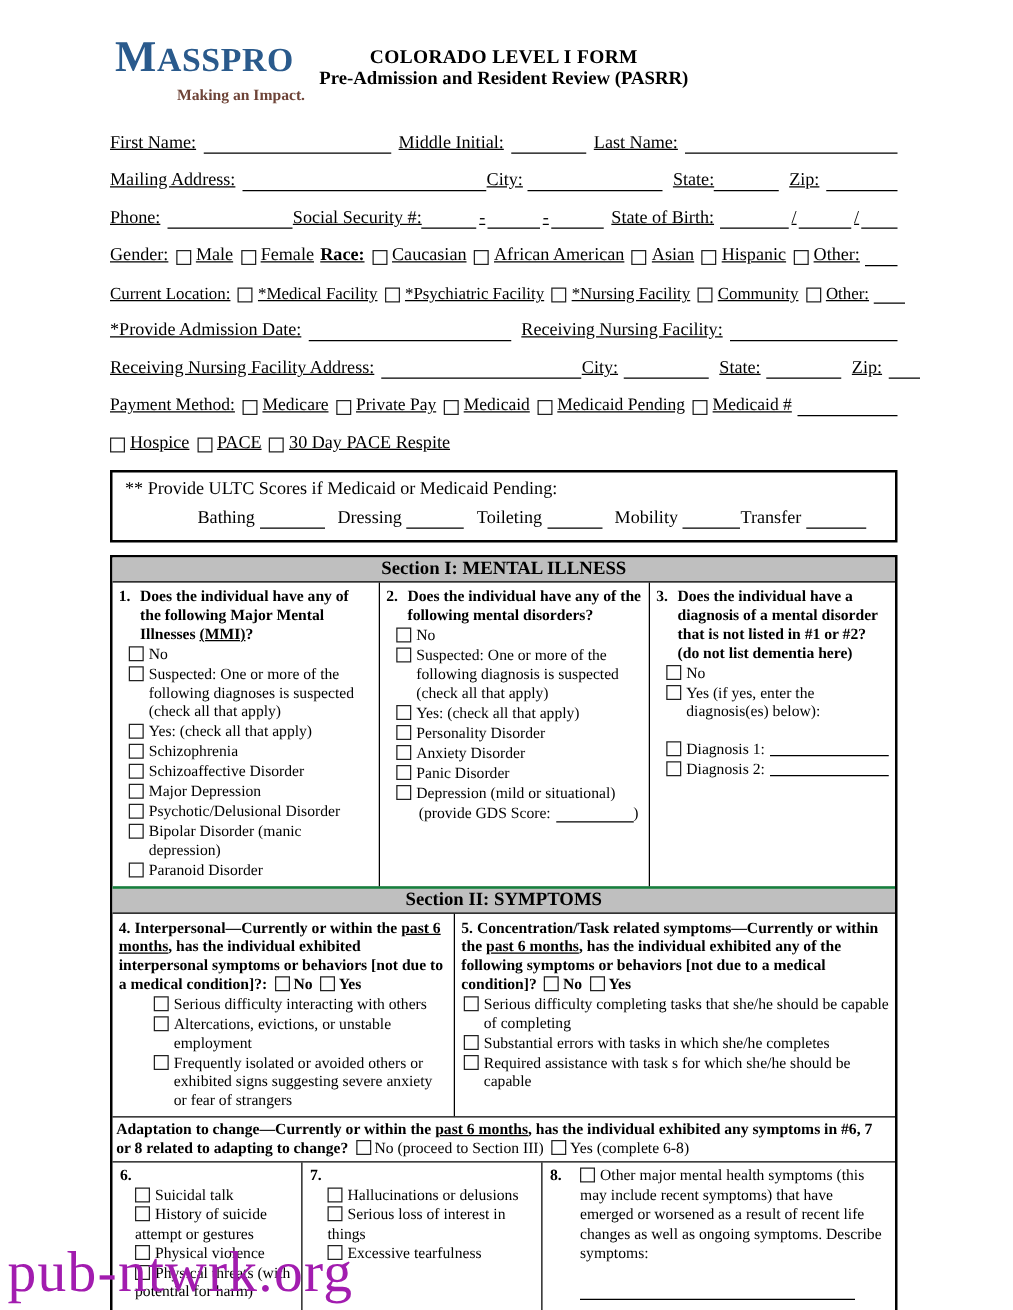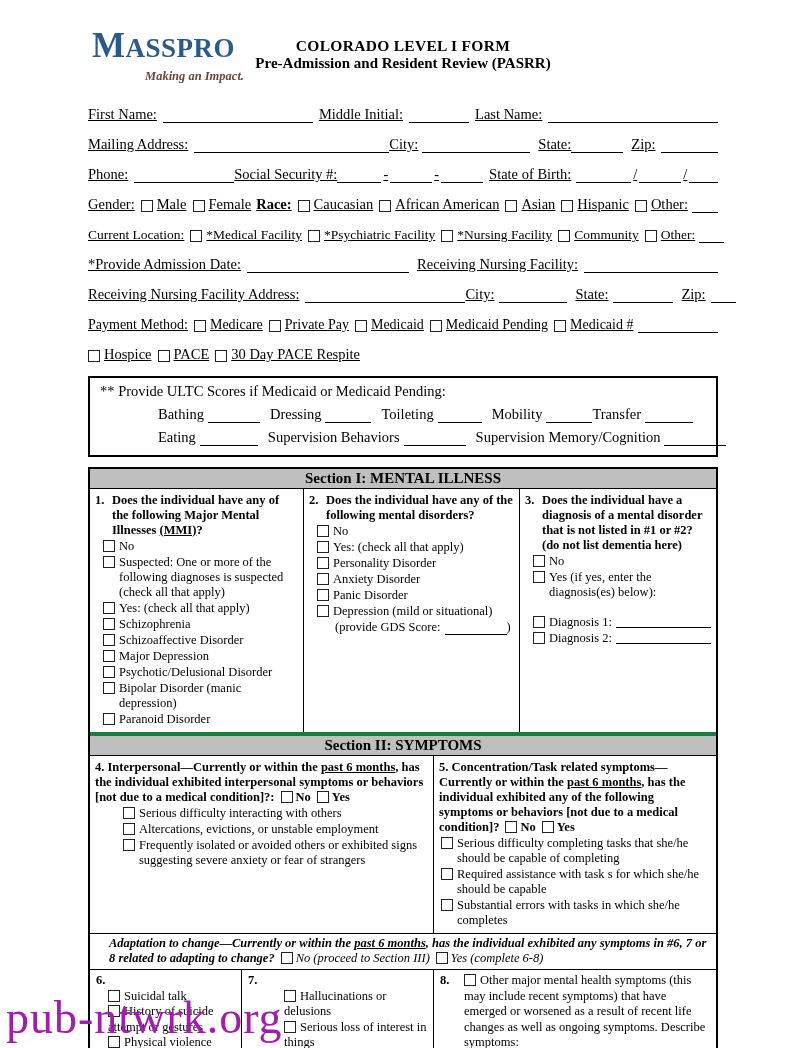--- a/index.html
+++ b/index.html
@@ -7,21 +7,21 @@
     width: 810px; height: 1048px; background: #fff; color: #000;
     font-family: "Liberation Serif", serif; position: relative; overflow: hidden;
   }
   .page { position: absolute; left: 88px; top: 20px; width: 630px; }
 
   
   .header { position: relative; height: 80px; margin-bottom: 6px; }
   .logo-block { position: absolute; left: 4px; top: 6px; width: 152px; }
   .logo { color: #2a5a8c; font-weight: bold; font-size: 27px; letter-spacing: 0.5px; }
   .logo::first-letter { font-size: 35px; }
-  .tagline { font-style: italic; color: #6e4438; font-size: 12.5px; text-align: right; margin-top: 3px; font-weight: bold; }
+  .tagline { color: #6e4438; font-size: 12.5px; text-align: right; margin-top: 3px; font-weight: bold; }
   .titles { text-align: center; padding-top: 17px; }
   .title1 { font-weight: bold; font-size: 15.5px; letter-spacing: 0.3px; }
   .title2 { font-weight: bold; font-size: 15px; }
 
   
   .row { display: flex; align-items: flex-end; font-size: 14.5px; margin-bottom: 13px; white-space: nowrap; line-height: 17px; text-decoration: underline; }
   .row.tight { font-size: 13.5px; }
   .lbl { white-space: nowrap; }
   .blank { display: inline-block; border-bottom: 1px solid #000; height: 15px; flex: none; }
   .fill { flex: 1; min-width: 25px; }
@@ -30,63 +30,63 @@
 
   
   .ultc { border: 2px solid #000; padding: 5px 10px 9px 10px; margin-top: 2px; font-size: 14.5px; }
   .ultc-line { margin-left: 58px; margin-top: 6px; display: flex; align-items: flex-end; white-space: nowrap; }
   .ultc .blank { height: 14px; }
   .ultc .lbl { margin-right: 4px; }
   .ultc .blank { margin-right: 10px; }
 
   
   .sectable { border: 2px solid #000; margin-top: 10px; }
-  .sec-header { background: #bfbfbf; border-top: 4px solid #15803d; border-bottom: 1px solid #000; text-align: center; font-weight: bold; font-size: 15px; padding: 1px 0; }
+  .sec-header { background: #bfbfbf; border-top: 2px solid #15803d; border-bottom: 1px solid #000; text-align: center; font-weight: bold; font-size: 15px; padding: 1px 0; }
   .sec-header:first-child { border-top: none; }
   .cols { display: flex; align-items: stretch; }
   .col { padding: 4px 5px; font-size: 12.5px; line-height: 15px; }
   .col1 { width: 214px; border-right: 1px solid #000; }
   .col2 { width: 216px; border-right: 1px solid #000; }
   .col3 { flex: 1; }
   .s1cols { min-height: 168px; }
   .qhead { display: flex; font-weight: bold; }
   .qnum { width: 17px; flex: none; font-weight: bold; }
   .qbody { flex: 1; }
   .u { text-decoration: underline; }
   .opt { display: flex; margin: 1px 0 1px 8px; }
   .opt .cb { margin: 1px 4px 0 0; }
   .optlabel { flex: 1; }
   .gdsline { margin-left: 26px; display: flex; align-items: flex-end; }
   .gdsline .blank { height: 13px; }
   .spacer14 { height: 13px; }
 
   
   .s2cols { min-height: 104px; }
-  .cell4 { width: 344px; border-right: 1px solid #000; }
+  .cell4 { width: 274px; border-right: 1px solid #000; }
   .cell5 { flex: 1; }
   .qpara { font-size: 12.5px; line-height: 15px; }
   .qpara .bold { font-weight: bold; }
   .qpara .cb { margin: 0 3px 0 6px; vertical-align: -2px; }
   .s2opts { margin-top: 1px; }
   .cell4 .opt { margin-left: 28px; }
   .cell5 .opt { margin-left: 2px; }
 
-  .adaptrow { border-top: 1px solid #000; padding: 2px 5px 3px 19px; font-size: 12.5px; line-height: 15px; font-style: italic; }
+  .adaptrow { border-top: 1px solid #000; padding: 2px 5px 3px 3px; font-size: 12.5px; line-height: 15px; }
   .adaptrow .cb { vertical-align: -2px; margin: 0 3px 0 6px; }
 
   .bottomrow { border-top: 1px solid #000; display: flex; align-items: stretch; min-height: 152px; }
   .cell6 { width: 152px; border-right: 1px solid #000; }
   .cell7 { width: 192px; border-right: 1px solid #000; }
   .cell8 { flex: 1; }
   .bcell { padding: 3px 6px; font-size: 12.5px; line-height: 15.5px; }
   .numline { display: flex; }
   .numline .qnum { width: 24px; }
   .optblock { margin-left: 12px; }
   .optblock .cb, .optblock8 .cb { margin: 0 4px 0 0; vertical-align: -2px; }
-  .cell7 .optblock { margin-left: 36px; }
+  .cell7 .optblock { margin-left: 14px; }
   .firstopt { flex: 1; }
   .writeline { border-bottom: 1px solid #000; width: 220px; height: 21px; }
   .watermark {
     position: absolute; left: 6px; bottom: 4px;
     font-family: Liberation Serif, serif; font-size: 46px;
     color: #a21caf; letter-spacing: 1px;
   }
 </style>
 </head>
 <body>
@@ -225,28 +225,20 @@
       <span class="blank" style="width:52px"></span>
       <span class="lbl">Dressing</span>
       <span class="blank" style="width:46px"></span>
       <span class="lbl">Toileting</span>
       <span class="blank" style="width:44px"></span>
       <span class="lbl">Mobility</span>
       <span class="blank" style="width:46px;margin-right:0"></span>
       <span class="lbl">Transfer</span>
       <span class="blank" style="width:48px"></span>
     </div>
-    <div class="ultc-line">
-      <span class="lbl">Eating</span>
-      <span class="blank" style="width:58px"></span>
-      <span class="lbl">Supervision Behaviors</span>
-      <span class="blank" style="width:62px"></span>
-      <span class="lbl">Supervision Memory/Cognition</span>
-      <span class="blank" style="width:62px"></span>
-    </div>
   </div>
 
   <div class="sectable">
 
     <div class="sec-header">Section I: MENTAL ILLNESS</div>
 
     <div class="cols s1cols">
 
       <div class="col col1">
         <div class="qhead">
@@ -295,20 +287,24 @@
         <div class="qhead">
           <span class="qnum">2.</span>
           <span class="qbody">Does the individual have any of the following mental disorders?</span>
         </div>
         <div class="opt">
             <span class="cb"></span>
             <span class="optlabel">No</span>
           </div>
         <div class="opt">
             <span class="cb"></span>
+            <span class="optlabel">Suspected: One or more of the following diagnosis is suspected (check all that apply)</span>
+          </div>
+        <div class="opt">
+            <span class="cb"></span>
             <span class="optlabel">Yes: (check all that apply)</span>
           </div>
         <div class="opt">
             <span class="cb"></span>
             <span class="optlabel">Personality Disorder</span>
           </div>
         <div class="opt">
             <span class="cb"></span>
             <span class="optlabel">Anxiety Disorder</span>
           </div>
@@ -384,25 +380,25 @@
           <span class="bold">5.</span>
           <span class="bold">Concentration/Task related symptoms—Currently or within the </span><span class="bold u">past 6 months</span><span class="bold">, has the individual exhibited any of the following symptoms or behaviors [not due to a medical condition]?</span><span class="cb"></span><span class="bold">No</span><span class="cb"></span><span class="bold">Yes</span>
         </div>
         <div class="s2opts">
           <div class="opt">
               <span class="cb"></span>
               <span class="optlabel">Serious difficulty completing tasks that she/he should be capable of completing</span>
             </div>
           <div class="opt">
               <span class="cb"></span>
+              <span class="optlabel">Substantial errors with tasks in which she/he completes</span>
+            </div>
+          <div class="opt">
+              <span class="cb"></span>
               <span class="optlabel">Required assistance with task s for which she/he should be capable</span>
-            </div>
-          <div class="opt">
-              <span class="cb"></span>
-              <span class="optlabel">Substantial errors with tasks in which she/he completes</span>
             </div>
         </div>
       </div>
     </div>
 
     <div class="adaptrow">
       <span style="font-weight:bold">Adaptation to change—Currently or within the </span><span style="font-weight:bold" class="u">past 6 months</span><span style="font-weight:bold">, has the individual exhibited any symptoms in #6, 7 or 8 related to adapting to change?</span><span class="cb"></span><span>No (proceed to Section III)</span><span class="cb"></span><span>Yes (complete 6-8)</span>
     </div>
 
     <div class="bottomrow">

